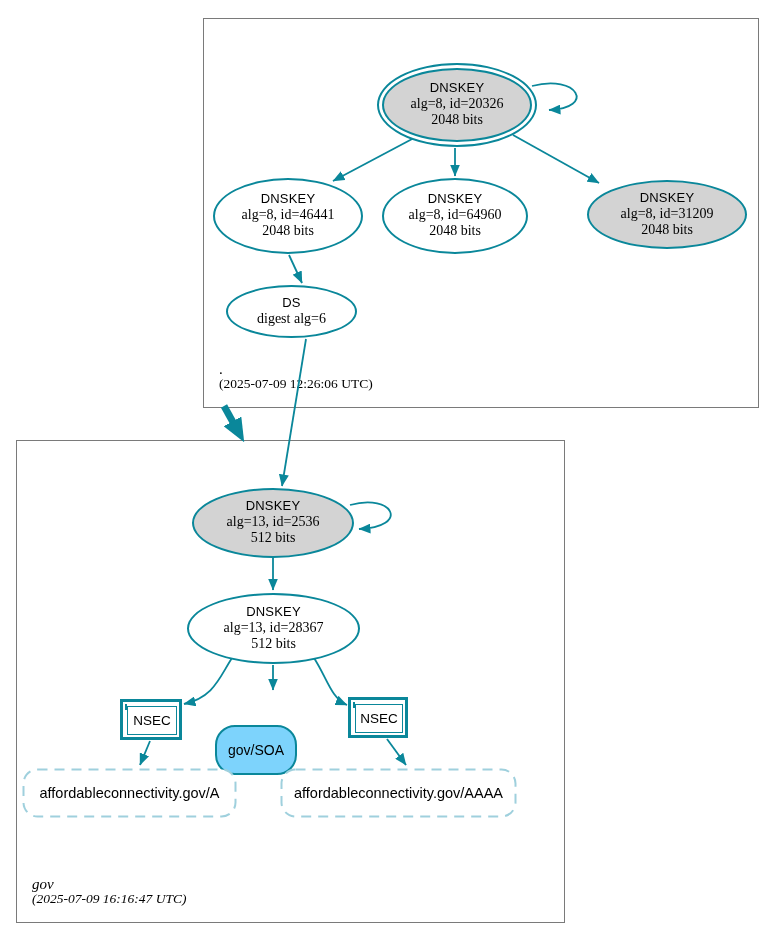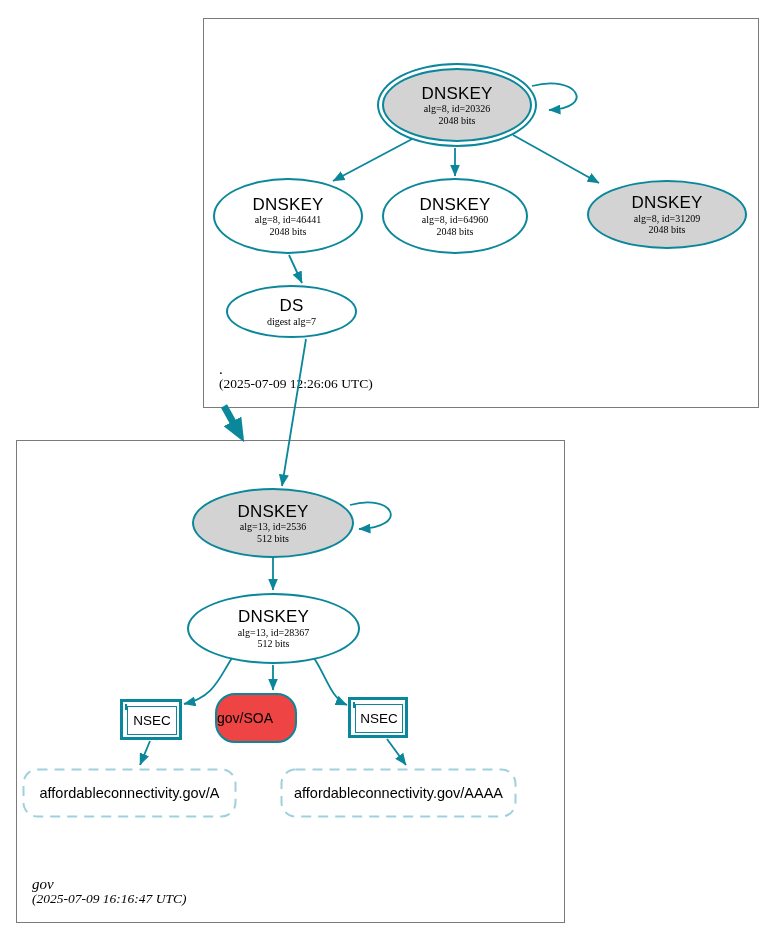--- a/index.html
+++ b/index.html
@@ -30,36 +30,36 @@
     display:flex;flex-direction:column;align-items:center;justify-content:center;
     text-align:center;
   }
   .ellipse.sep{background:#d3d3d3;}
   .ellipse-outer{border:2px solid #0a879a;border-radius:50%;background:#fff;}
   .ellipse-inner{
     position:absolute;left:3px;top:3px;right:3px;bottom:3px;
     border:2px solid #0a879a;border-radius:50%;background:#d3d3d3;
     display:flex;flex-direction:column;align-items:center;justify-content:center;text-align:center;
   }
-  .node-title{font-size:17px;line-height:1.15;letter-spacing:.2px;}
-  .node-sub{font-family:"Liberation Serif",serif;font-size:10px;line-height:1.15;white-space:nowrap;}
+  .node-title{font-size:13px;line-height:1.15;letter-spacing:.2px;}
+  .node-sub{font-family:"Liberation Serif",serif;font-size:14px;line-height:1.15;white-space:nowrap;}
 
   .nsec{
     border:3px solid #0a879a;background:#fff;padding:2px;
     display:flex;flex-direction:row;
   }
   .nsec-band{border:1.5px solid #0a879a;height:6px;box-sizing:border-box;}
   .nsec-cell{
     border:1.5px solid #0a879a;margin-top:2px;flex:1;box-sizing:border-box;
     display:flex;align-items:center;justify-content:center;
     font-size:13.5px;line-height:1;
   }
   .soa{
-    border:2px solid #0a879a;border-radius:20px;background:#ef4444;
-    display:flex;align-items:center;font-size:14px;
+    border:2px solid #0a879a;border-radius:20px;background:#7dd3fc;
+    display:flex;align-items:center;justify-content:center;font-size:14px;margin-top:32px;
   }
   .rrset-neg{display:flex;align-items:center;justify-content:center;font-size:14.5px;}
   .rrset-neg svg{position:absolute;left:0;top:0;}
   .rrset-neg span{position:relative;white-space:nowrap;}
 </style>
 </head>
 <body>
 
 <div class="canvas">
 
@@ -120,21 +120,21 @@
   </div>
 
   <div class="node ellipse sep" style="left:587px;top:180px;width:160px;height:69px;">
     <div class="node-title">DNSKEY</div>
     <div class="node-sub">alg=8, id=31209</div>
     <div class="node-sub">2048 bits</div>
   </div>
 
   <div class="node ellipse" style="left:226px;top:285px;width:131px;height:53px;">
     <div class="node-title">DS</div>
-    <div class="node-sub">digest alg=7</div>
+    <div class="node-sub">digest alg=6</div>
   </div>
 
   <div class="node ellipse sep" style="left:192px;top:488px;width:162px;height:70px;border-width:2.5px;">
     <div class="node-title">DNSKEY</div>
     <div class="node-sub">alg=13, id=2536</div>
     <div class="node-sub">512 bits</div>
   </div>
 
   <div class="node ellipse" style="left:187px;top:593px;width:173px;height:71px;">
     <div class="node-title">DNSKEY</div>

